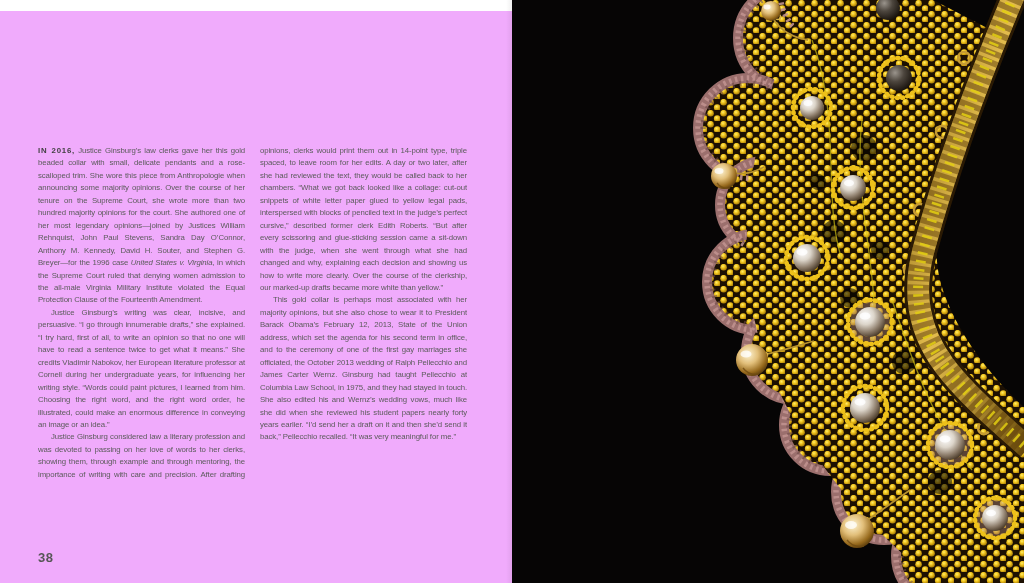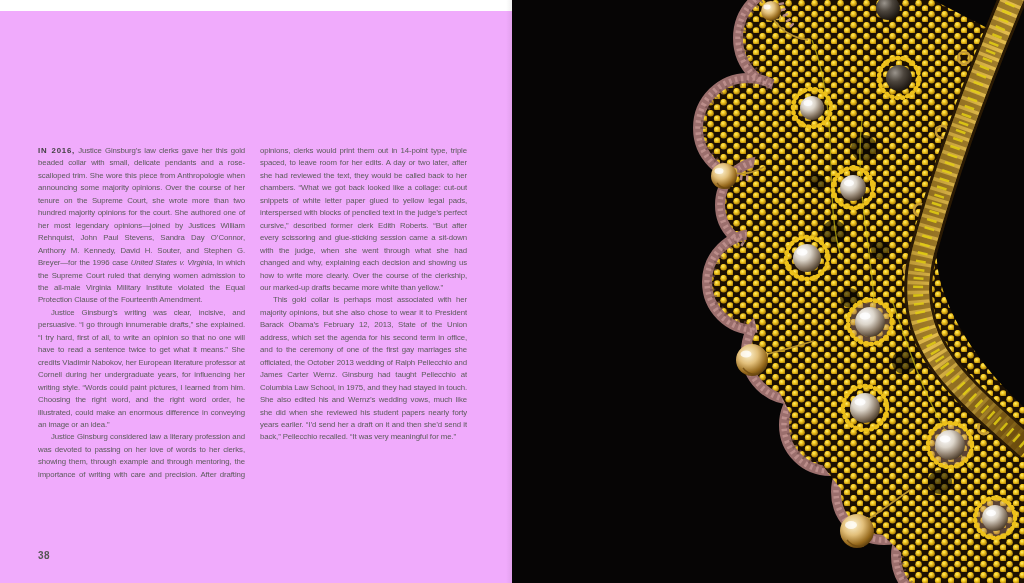--- a/index.html
+++ b/index.html
@@ -28,21 +28,21 @@
     hyphens: auto; -webkit-hyphens: auto;
   }
   .textflow p { margin: 0; padding: 0; }
   .textflow p.indent { text-indent: 13px; }
   .lead-in {
     font-weight: bold; color: #3f3f3f; letter-spacing: 0.8px;
   }
   .case-italic { font-style: italic; }
   .page-number {
     position: absolute; left: 38px; top: 539px;
-    font-size: 10px; font-weight: bold; color: #565656;
+    font-size: 13px; font-weight: bold; color: #565656;
     letter-spacing: 0.4px;
   }
   .gutter-shade {
     position: absolute; left: 506px; top: 0; width: 6px; height: 583px;
     background: linear-gradient(to right, rgba(0,0,0,0), rgba(0,0,0,0.06));
   }
 
   
   .right-page {
     position: absolute; left: 512px; top: 0;

